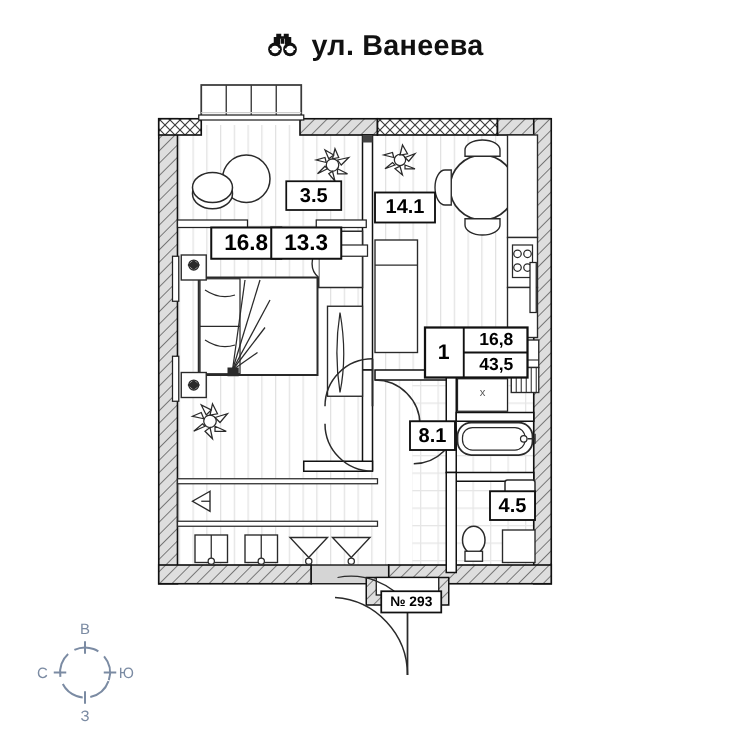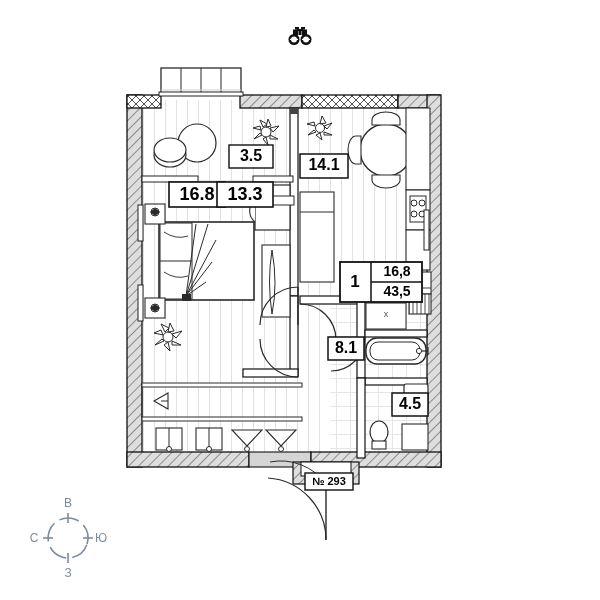--- a/index.html
+++ b/index.html
@@ -102,20 +102,21 @@
         <circle cx="14" cy="29" r="11"></circle>
         <circle cx="38" cy="29" r="11"></circle>
       </g>
       <g fill="#ffffff">
         <circle cx="14" cy="29" r="6"></circle>
         <circle cx="38" cy="29" r="6"></circle>
         <rect x="6" y="27.5" width="16" height="2.5"></rect>
         <rect x="30" y="27.5" width="16" height="2.5"></rect>
       </g>
     </svg>
+    <div class="title">ул. Ванеева</div>
   </div>
 
   <svg id="plan" viewBox="0 0 600 600">
     <defs>
 
       <pattern id="hatch45" width="7" height="7" patternUnits="userSpaceOnUse" patternTransform="rotate(45)">
         <rect width="7" height="7" fill="#dedede"></rect>
         <line x1="0" y1="0" x2="0" y2="7" stroke="#3a3a3a" stroke-width="1"></line>
       </pattern>
       <pattern id="hatch135" width="7" height="7" patternUnits="userSpaceOnUse" patternTransform="rotate(-45)">

